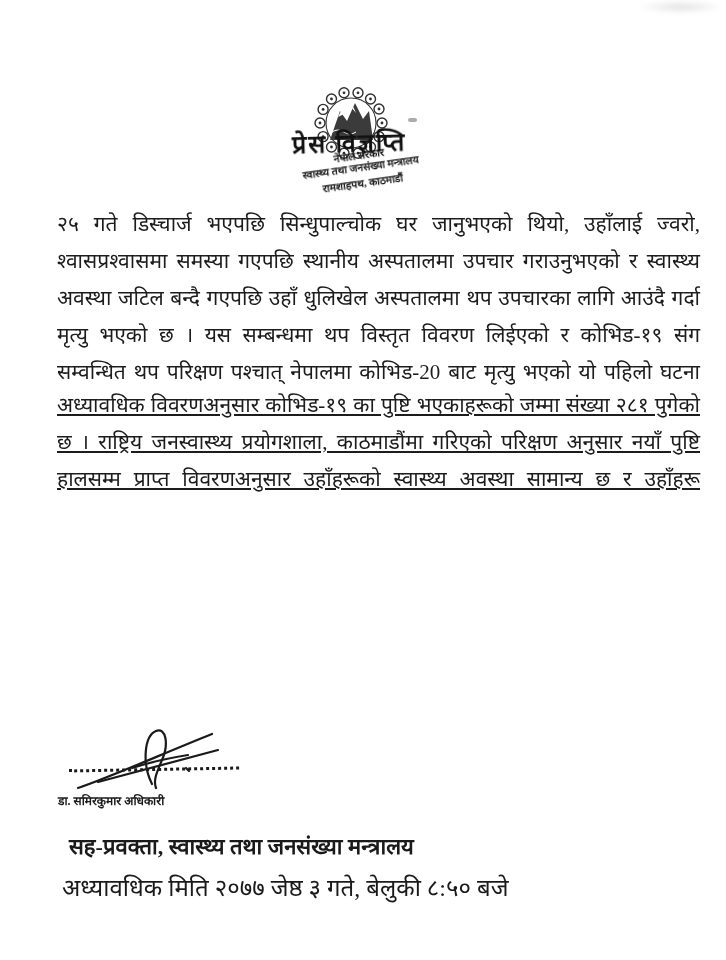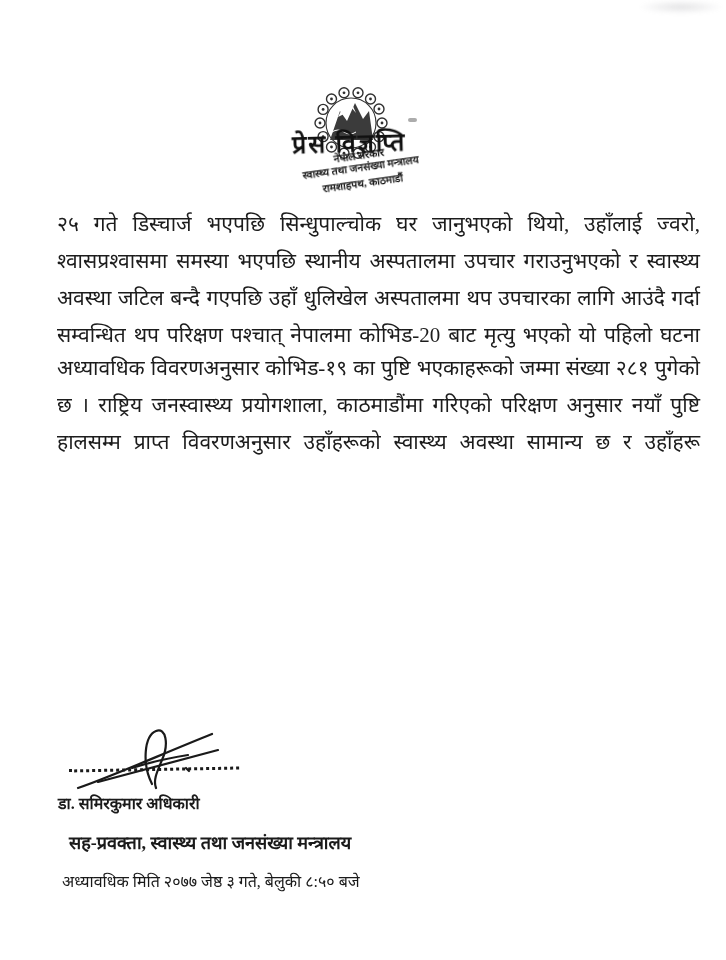--- a/index.html
+++ b/index.html
@@ -35,36 +35,36 @@
   }
   .stamp-org .l{white-space:nowrap;}
   .stamp-org .l3{margin-top:4px;}
 
   
   .doc-body{
     position:absolute;left:57px;top:206px;width:643px;
     font-size:21px;line-height:37px;color:#1c1c1c;
   }
   .doc-body .para{margin:0;}
-  .doc-body .para + .para{margin-top:-4px;}
+  .doc-body .para + .para{margin-top:-4px;text-decoration:underline;}
   .tline{
     text-align:justify;text-align-last:justify;
     height:37px;overflow:visible;white-space:normal;
   }
   .tline.last{text-align-last:left;}
 
   
   .sig-svg{position:absolute;left:70px;top:722px;}
   .dotted-line{
     position:absolute;left:69px;top:752px;width:170px;height:16px;
     border-bottom:3.5px dotted #1b1b1b;transform:rotate(-1deg);
   }
-  .sig-name{position:absolute;left:58px;top:792px;font-size:16px;font-weight:bold;color:#1a1a1a;white-space:nowrap;}
-  .sig-title{position:absolute;left:69px;top:830px;font-size:18px;font-weight:bold;color:#1a1a1a;white-space:nowrap;}
-  .updated-line{position:absolute;left:62px;top:870px;font-size:16px;color:#1a1a1a;white-space:nowrap;}
+  .sig-name{position:absolute;left:58px;top:792px;font-size:12px;font-weight:bold;color:#1a1a1a;white-space:nowrap;}
+  .sig-title{position:absolute;left:69px;top:830px;font-size:22px;font-weight:bold;color:#1a1a1a;white-space:nowrap;}
+  .updated-line{position:absolute;left:62px;top:870px;font-size:24px;color:#1a1a1a;white-space:nowrap;}
 </style>
 </head>
 <body>
 
 <div class="page">
 
   <div class="smudge"></div>
   <div class="speck"></div>
 
   <div class="stamp">
@@ -115,22 +115,23 @@
     <div class="stamp-org">
       <div class="l">नेपाल सरकार</div>
       <div class="l">स्वास्थ्य तथा जनसंख्या मन्त्रालय</div>
       <div class="l l3">रामशाहपथ, काठमाडौं</div>
     </div>
   </div>
 
   <div class="doc-body">
     <div class="para">
       <div class="tline">२५ गते डिस्चार्ज भएपछि सिन्धुपाल्चोक घर जानुभएको थियो, उहाँलाई ज्वरो,</div>
-      <div class="tline">श्वासप्रश्वासमा समस्या भएपछि स्थानीय अस्पतालमा उपचार गराउनुभएको र स्वास्थ्य</div>
+      <div class="tline">श्वासप्रश्वासमा समस्या गएपछि स्थानीय अस्पतालमा उपचार गराउनुभएको र स्वास्थ्य</div>
       <div class="tline">अवस्था जटिल बन्दै गएपछि उहाँ धुलिखेल अस्पतालमा थप उपचारका लागि आउंदै गर्दा</div>
+      <div class="tline">मृत्यु भएको छ । यस सम्बन्धमा थप विस्तृत विवरण लिईएको र कोभिड-१९ संग</div>
       <div class="tline">सम्वन्धित थप परिक्षण पश्चात् नेपालमा कोभिड-20 बाट मृत्यु भएको यो पहिलो घटना</div>
     </div>
     <div class="para">
       <div class="tline">अध्यावधिक विवरणअनुसार कोभिड-१९ का पुष्टि भएकाहरूको जम्मा संख्या २८१ पुगेको</div>
       <div class="tline">छ । राष्ट्रिय जनस्वास्थ्य प्रयोगशाला, काठमाडौंमा गरिएको परिक्षण अनुसार नयाँ पुष्टि</div>
       <div class="tline">हालसम्म प्राप्त विवरणअनुसार उहाँहरूको स्वास्थ्य अवस्था सामान्य छ र उहाँहरू</div>
     </div>
   </div>
 
   <svg class="sig-svg" width="180" height="75" viewBox="0 0 180 75">

